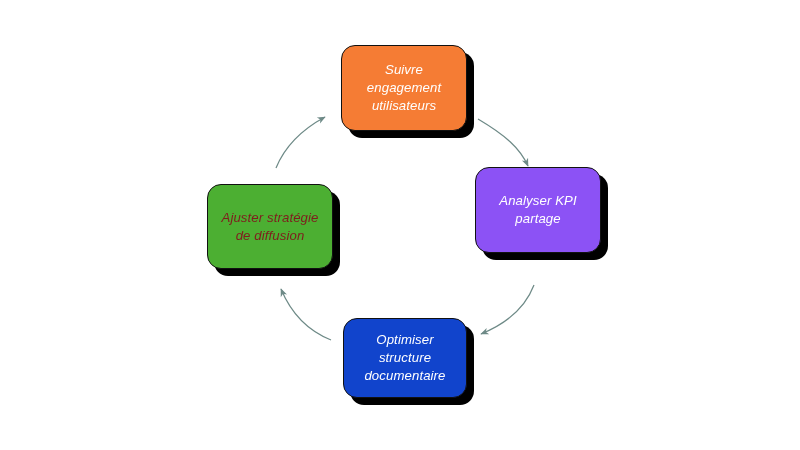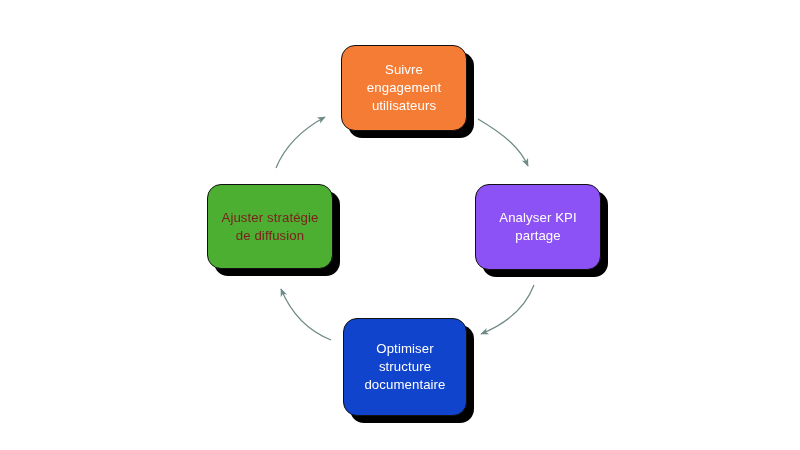--- a/index.html
+++ b/index.html
@@ -35,20 +35,21 @@
     font-size: 13.2px;
     line-height: 1.36;
     letter-spacing: 0.1px;
     padding: 4px 8px;
     z-index: 2;
     box-shadow: 7px 7px 0 0 #000000;
   }
   .node-label {
     display: block;
     white-space: pre-line;
+    font-style: italic;
   }
 </style>
 </head>
 <body>
 
 <div id="canvas" style="--bg: #ffffff;">
 
   <svg id="arrow-layer" viewBox="0 0 800 450" xmlns="http://www.w3.org/2000/svg">
     <defs>
       <marker id="ah" markerWidth="9" markerHeight="9" refX="6.4" refY="3.2" orient="auto" markerUnits="strokeWidth">
@@ -64,26 +65,26 @@
 
     <path d="M 276 168 C 285 146, 301 130, 325 117" fill="none" stroke="#6e8a87" stroke-width="1.25" marker-end="url(#ah)"></path>
   </svg>
 
   <div class="node" style="left: 341px; top: 45px; width: 126px; height: 86px; background: rgb(245, 124, 52); border-color: rgb(17, 17, 17); color: rgb(255, 255, 255); box-shadow: rgb(0, 0, 0) 7px 7px 0px 0px;">
     <span class="node-label">Suivre
 engagement
 utilisateurs</span>
   </div>
 
-  <div class="node" style="left: 475px; top: 184px; width: 126px; height: 86px; background: rgb(140, 82, 245); border-color: rgb(17, 17, 17); color: rgb(255, 255, 255); box-shadow: rgb(0, 0, 0) 7px 7px 0px 0px; align-items: center;">
+  <div class="node" style="left: 475px; top: 167px; width: 126px; height: 86px; background: rgb(140, 82, 245); border-color: rgb(17, 17, 17); color: rgb(255, 255, 255); box-shadow: rgb(0, 0, 0) 7px 7px 0px 0px; align-items: center;">
     <span class="node-label">Analyser KPI
 partage</span>
   </div>
 
-  <div class="node" style="left: 343px; top: 318px; width: 124px; height: 98px; background: rgb(17, 68, 204); border-color: rgb(17, 17, 17); color: rgb(255, 255, 255); box-shadow: rgb(0, 0, 0) 7px 7px 0px 0px;">
+  <div class="node" style="left: 343px; top: 318px; width: 124px; height: 80px; background: rgb(17, 68, 204); border-color: rgb(17, 17, 17); color: rgb(255, 255, 255); box-shadow: rgb(0, 0, 0) 7px 7px 0px 0px;">
     <span class="node-label">Optimiser
 structure
 documentaire</span>
   </div>
 
   <div class="node" style="left: 207px; top: 184px; width: 126px; height: 85px; background: rgb(76, 175, 50); border-color: rgb(17, 17, 17); color: #7f1d1d; box-shadow: rgb(0, 0, 0) 7px 7px 0px 0px;">
     <span class="node-label">Ajuster stratégie
 de diffusion</span>
   </div>
 

